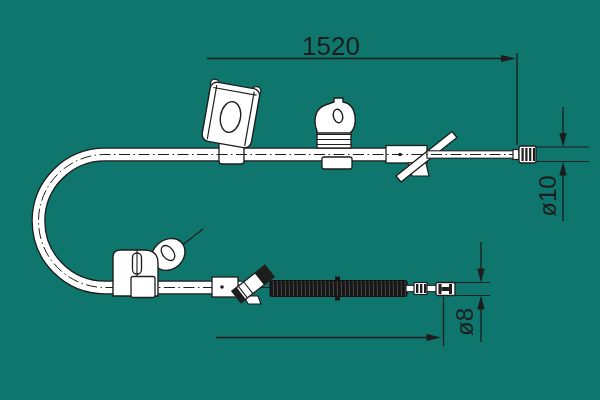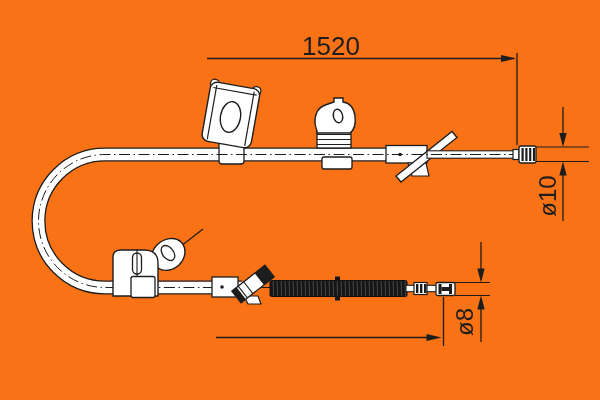--- a/index.html
+++ b/index.html
@@ -2,21 +2,21 @@
 <html><head>
 <meta charset="utf-8">
 <style>
   html, body { margin: 0; padding: 0; }
   body {
     width: 600px; height: 400px;
     background: #ffffff;
     font-family: "Liberation Sans", sans-serif;
     overflow: hidden;
   }
-  .stage { position: relative; width: 600px; height: 400px; background: #f97316; }
+  .stage { position: relative; width: 600px; height: 400px; background: #0f766e; }
   svg { display: block; }
   .dim-text {
     font-family: "Liberation Sans", sans-serif;
     font-size: 26px;
     fill: #1d1d1d;
   }
   .dia-text {
     font-family: "Liberation Sans", sans-serif;
     font-size: 24px;
     fill: #1d1d1d;

